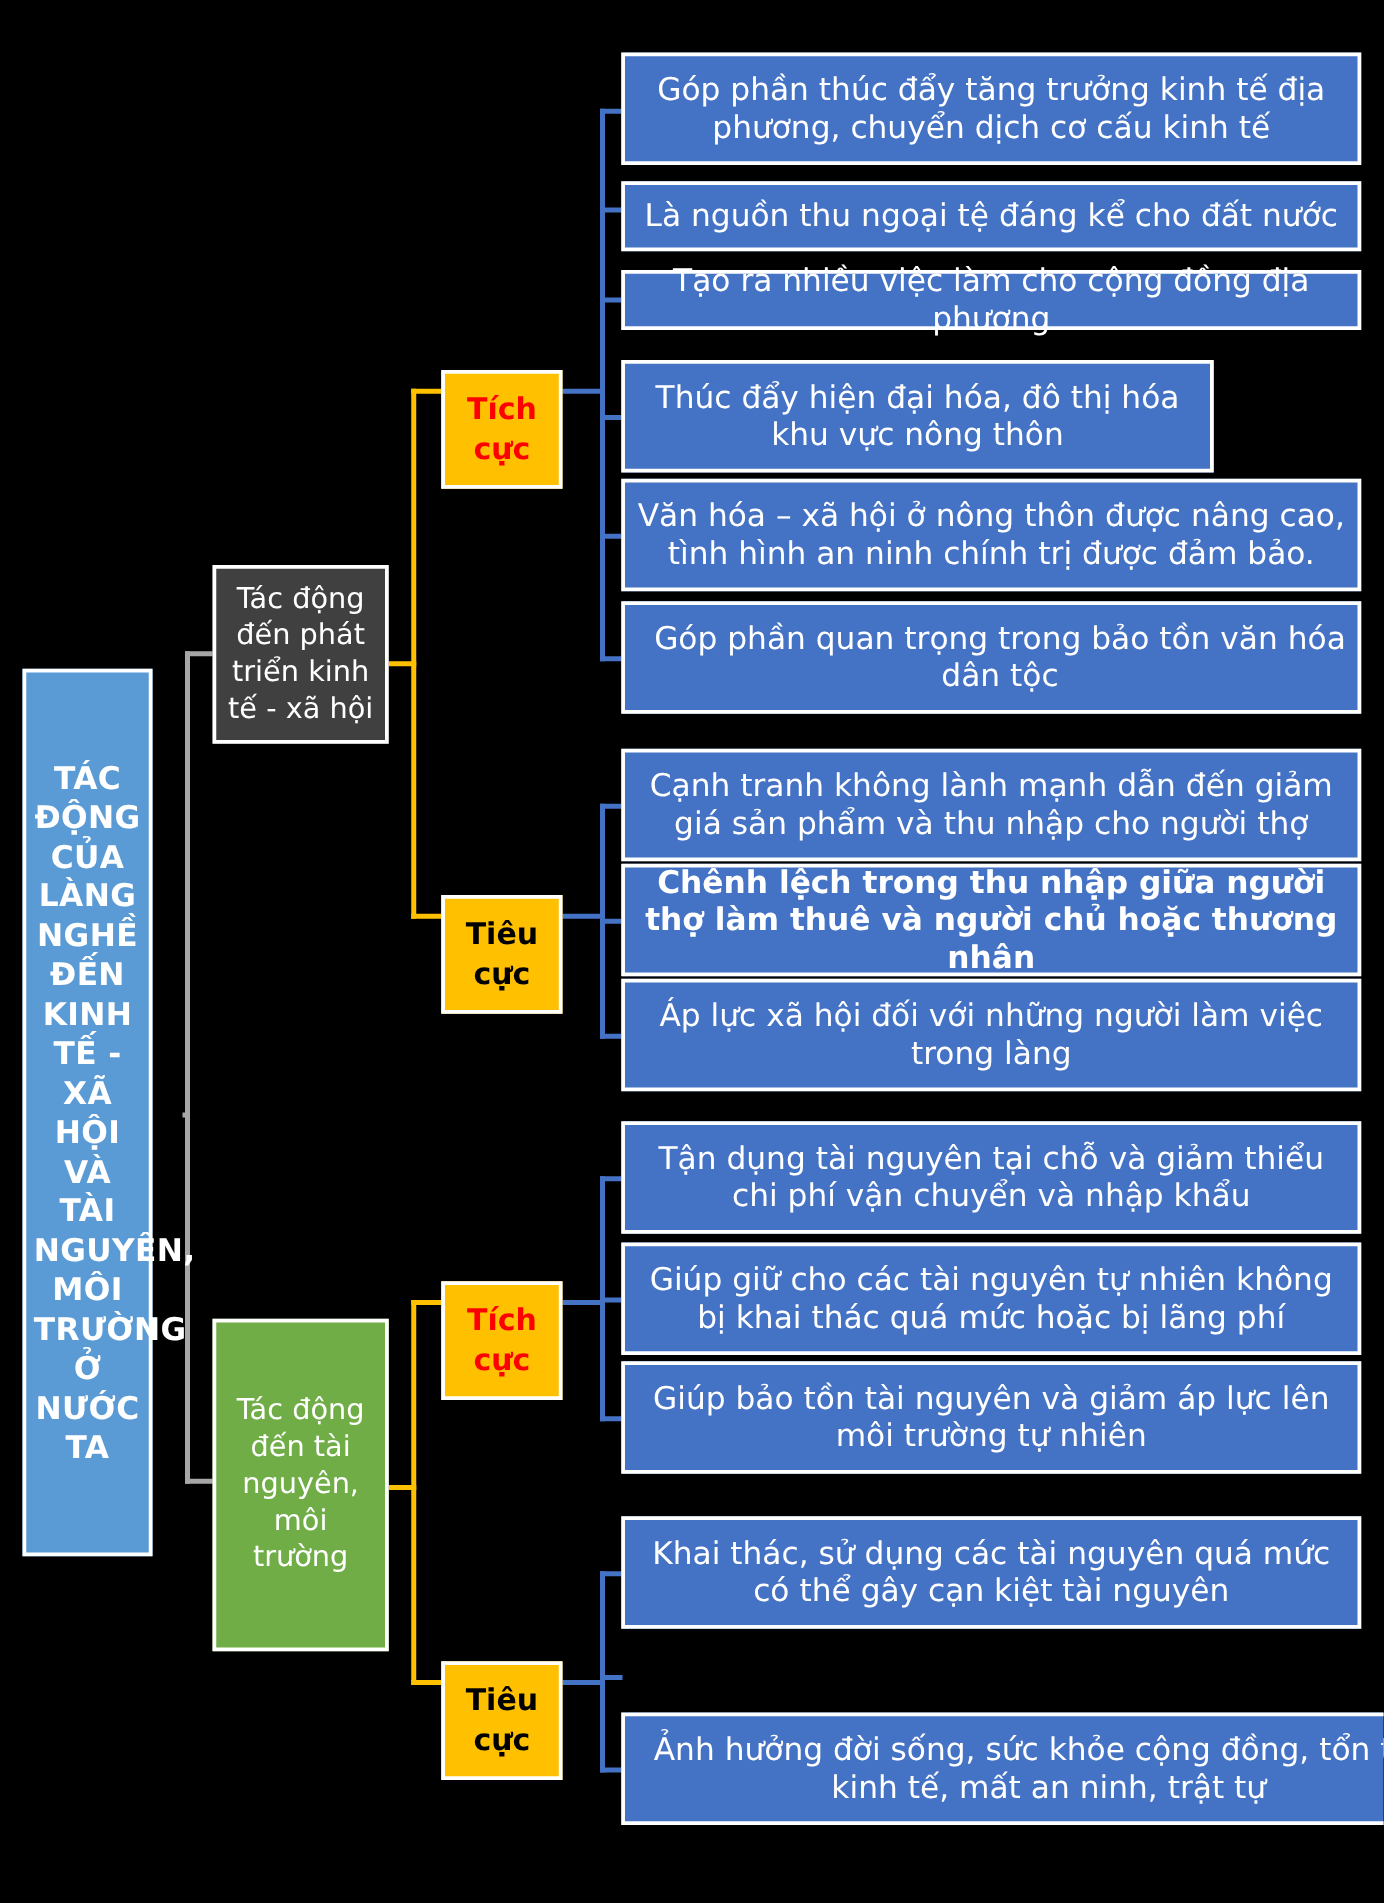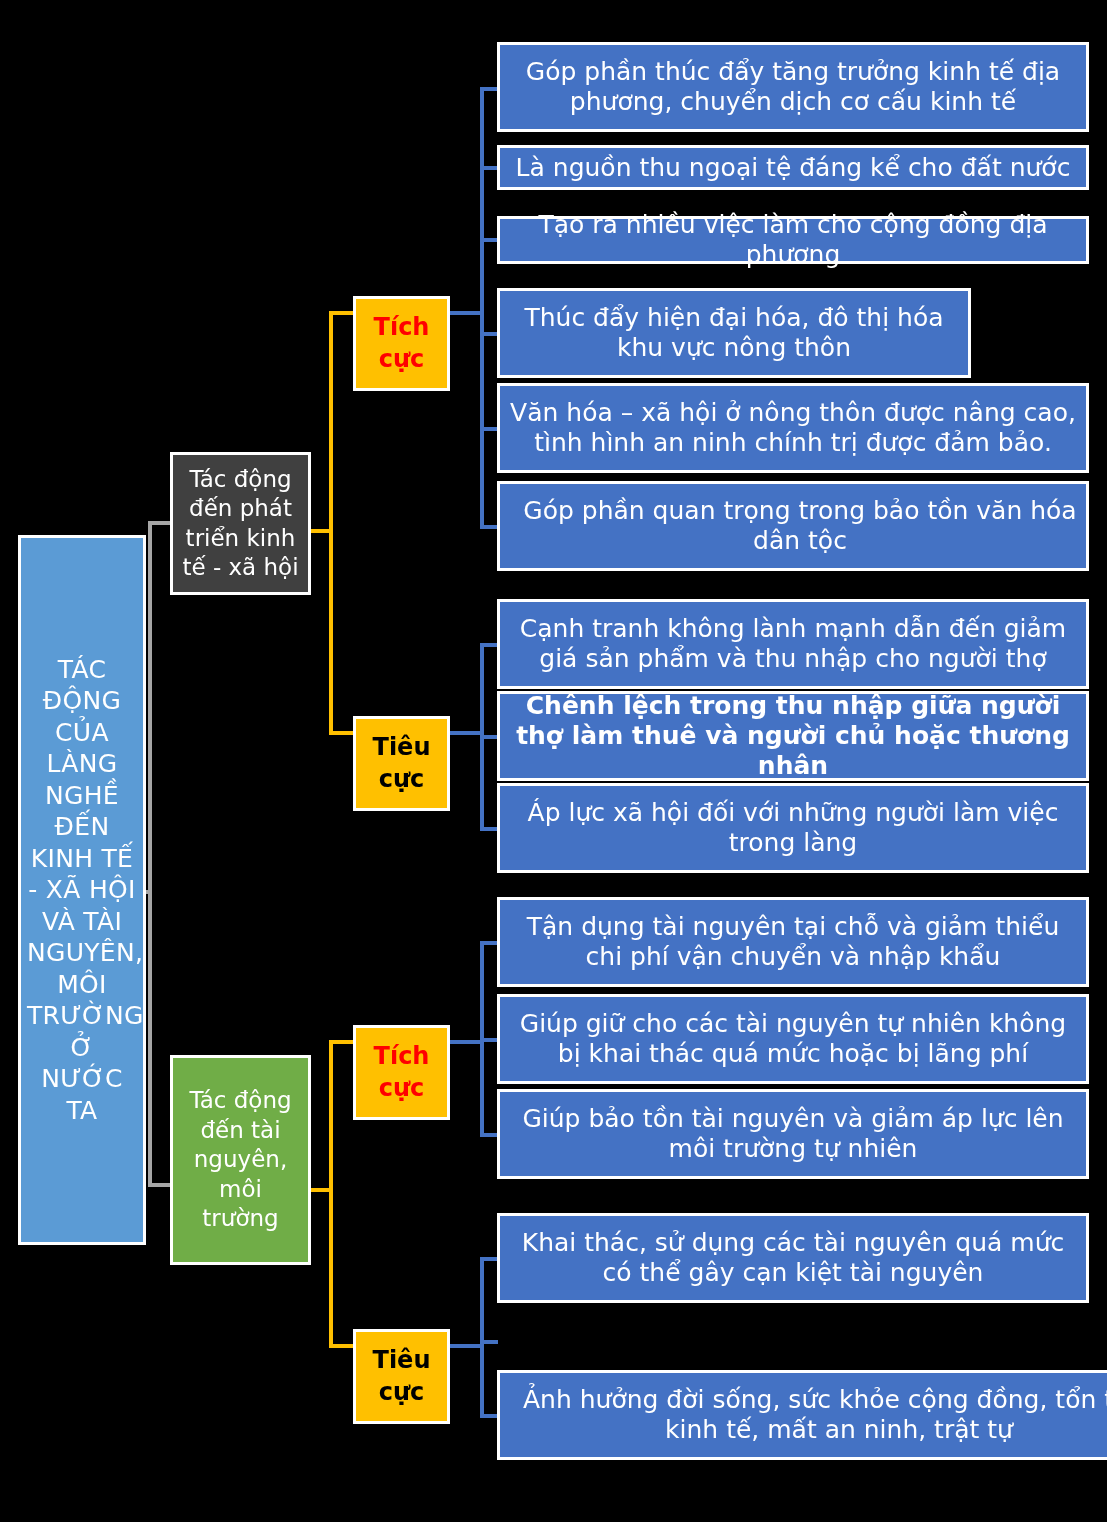--- a/index.html
+++ b/index.html
@@ -127,29 +127,29 @@
   <div class="conn blue" style="left:480px; top:941px; width:18px; height:4px;"></div>
   <div class="conn blue" style="left:480px; top:1038px; width:18px; height:4px;"></div>
   <div class="conn blue" style="left:480px; top:1133px; width:18px; height:4px;"></div>
 
   <div class="conn blue" style="left:450px; top:1344px; width:34px; height:4px;"></div>
   <div class="conn blue" style="left:480px; top:1257px; width:4px; height:161px;"></div>
   <div class="conn blue" style="left:480px; top:1257px; width:18px; height:4px;"></div>
   <div class="conn blue" style="left:480px; top:1340px; width:18px; height:4px;"></div>
   <div class="conn blue" style="left:480px; top:1414px; width:18px; height:4px;"></div>
 
-  <div class="node root" style="left:18px; top:535px; width:128px; height:710px;">
+  <div class="node root" style="left:18px; top:535px; width:104px; height:710px;font-weight:bold;">
     <span>TÁC ĐỘNG CỦA LÀNG NGHỀ ĐẾN KINH TẾ - XÃ HỘI VÀ TÀI NGUYÊN, MÔI TRƯỜNG Ở NƯỚC TA</span>
   </div>
 
   <div class="node cat-econ" style="left:170px; top:452px; width:141px; height:143px;">
     <span>Tác động đến phát triển kinh tế - xã hội</span>
   </div>
 
-  <div class="node cat-env" style="left:170px; top:1055px; width:141px; height:210px;">
+  <div class="node cat-env" style="left:170px; top:1055px; width:141px; height:266px;">
     <span>Tác động đến tài nguyên, môi trường</span>
   </div>
 
   <div class="node chip positive" style="left:353px; top:264px; width:97px; height:95px;">
     <span>Tích cực</span>
   </div>
 
   <div class="node chip negative" style="left:353px; top:684px; width:97px; height:95px;">
     <span>Tiêu cực</span>
   </div>
@@ -158,21 +158,21 @@
     <span>Tích cực</span>
   </div>
 
   <div class="node chip negative" style="left:353px; top:1297px; width:97px; height:95px;">
     <span>Tiêu cực</span>
   </div>
 
   <div class="node leaf" style="left:497px; top:42px; width:592px; height:90px;">
     <span>Góp phần thúc đẩy tăng trưởng kinh tế địa phương, chuyển dịch cơ cấu kinh tế</span>
   </div>
-  <div class="node leaf" style="left:497px; top:145px; width:592px; height:45px;">
+  <div class="node leaf" style="left:497px; top:145px; width:592px; height:56px;">
     <span>Là nguồn thu ngoại tệ đáng kể cho đất nước</span>
   </div>
   <div class="node leaf" style="left:497px; top:216px; width:592px; height:48px;">
     <span>Tạo ra nhiều việc làm cho cộng đồng địa phương</span>
   </div>
   <div class="node leaf" style="left:497px; top:288px; width:474px; height:90px;">
     <span>Thúc đẩy hiện đại hóa, đô thị hóa khu vực nông thôn</span>
   </div>
   <div class="node leaf" style="left:497px; top:383px; width:592px; height:90px;">
     <span>Văn hóa – xã hội ở nông thôn được nâng cao, tình hình an ninh chính trị được đảm bảo.</span>

